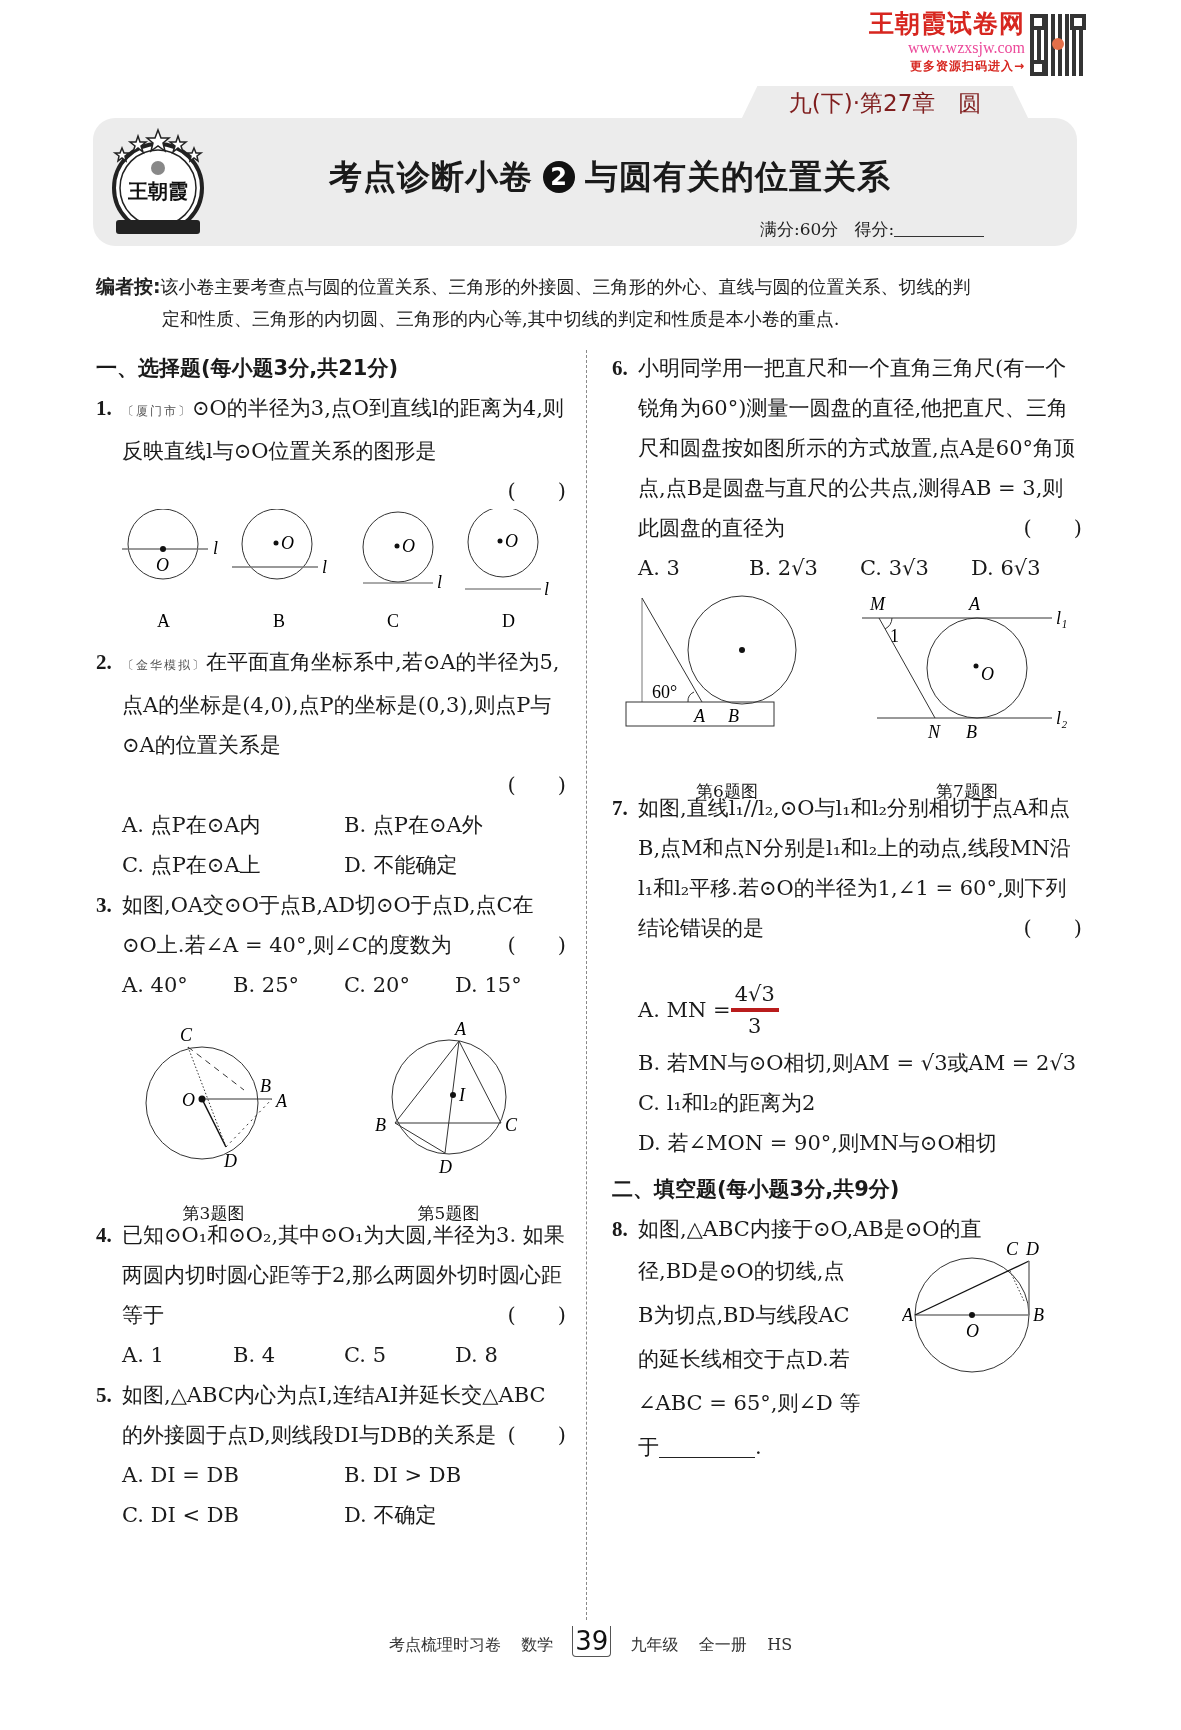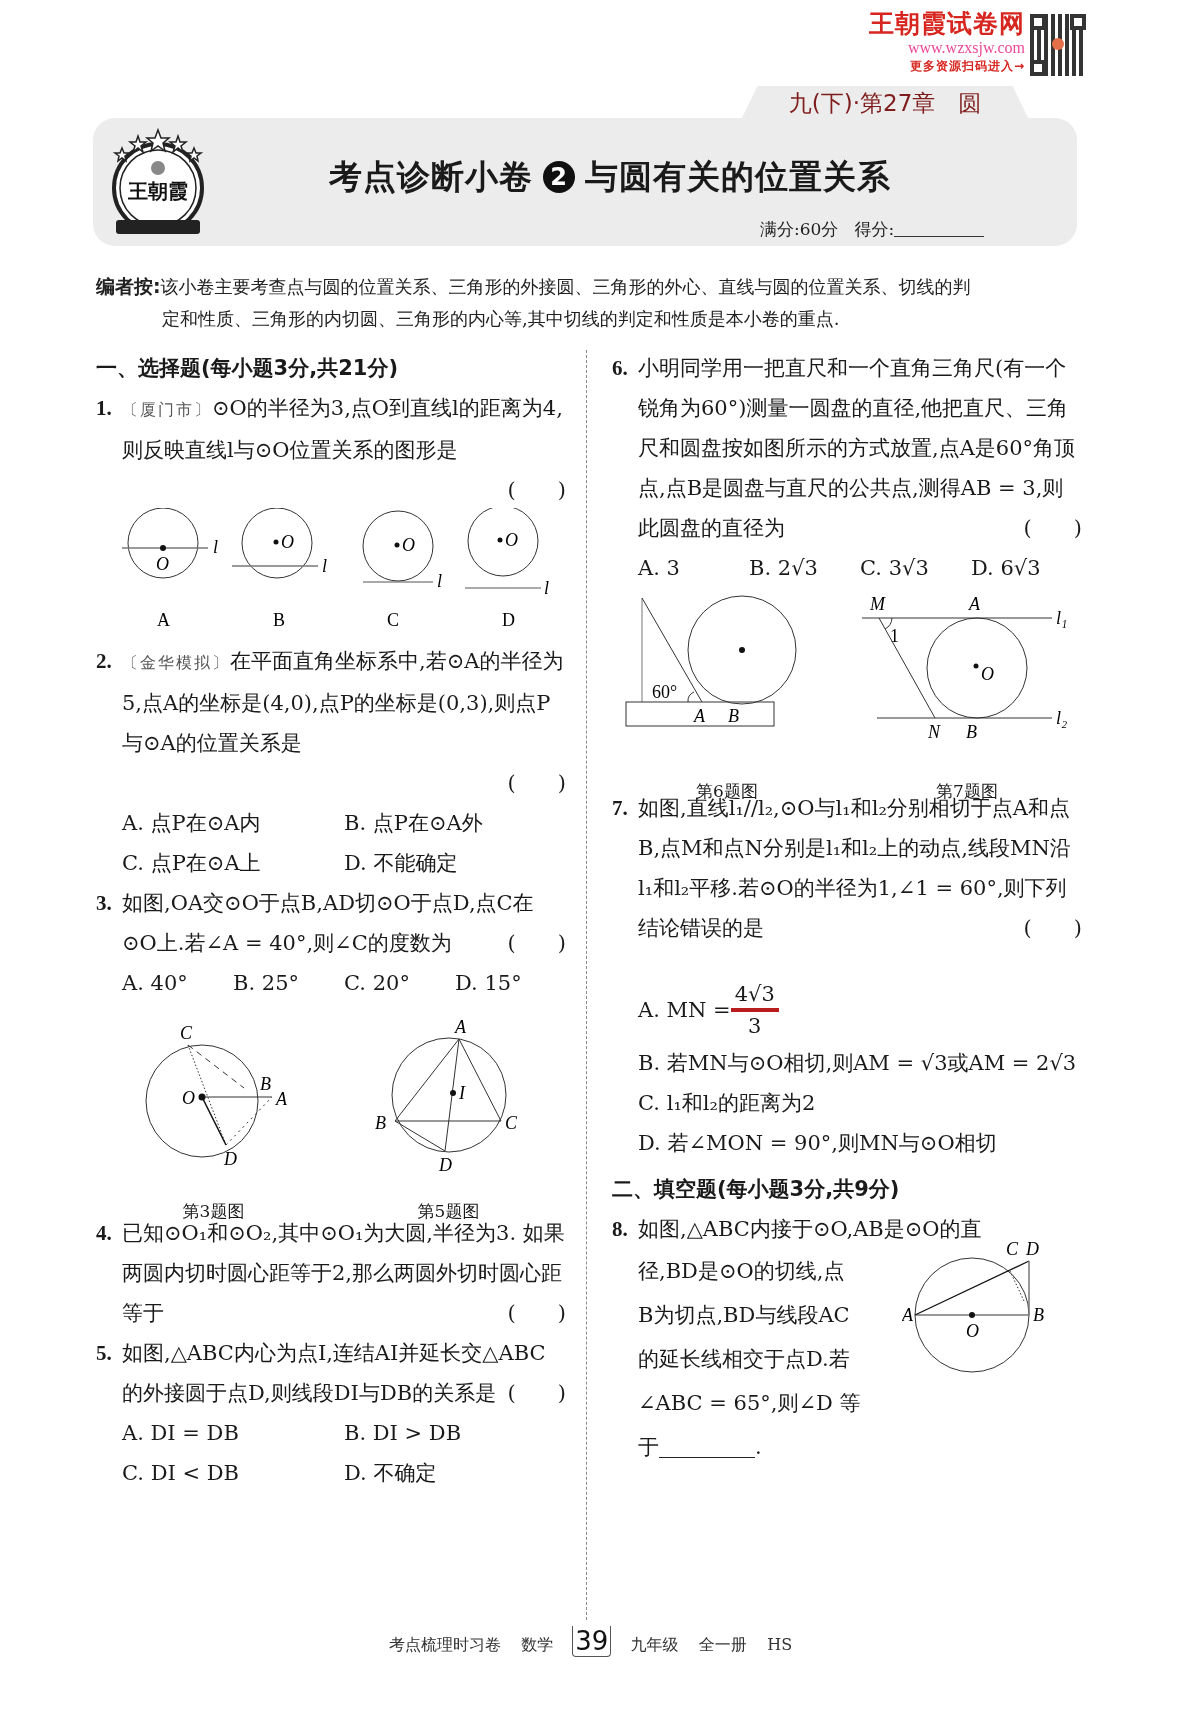--- a/index.html
+++ b/index.html
@@ -31,21 +31,21 @@
   .note b{font-family:"DejaVu Sans",sans-serif;font-weight:bold;font-size:19px;}
   .note .l2{padding-left:66px;}
   
   .col{font-size:21px;line-height:40px;}
   .lcol{left:96px;top:348px;width:470px;}
   .rcol{left:612px;top:348px;width:470px;}
   .divider{left:586px;top:350px;width:0;height:1270px;border-left:1px dashed #888;}
   .sec{font-family:"DejaVu Sans",sans-serif;font-weight:bold;font-size:21px;}
   .q{position:relative;padding-left:26px;}
   .q .qn{position:absolute;left:0;top:0;font-weight:bold;font-family:"Liberation Serif",serif;}
-  .src{font-size:16px;color:#555;letter-spacing:2px;}
+  .src{font-size:12px;color:#555;letter-spacing:2px;}
   .paren{position:absolute;right:0;}
   .opts{display:flex;flex-wrap:wrap;padding-left:26px;}
   .opts span{display:inline-block;}
   .o4 span{width:25%;}
   .o2 span{width:50%;}
   .figcap{font-size:17px;text-align:center;}
   svg text{font-family:"Liberation Serif",serif;font-style:italic;font-size:18px;}
   svg .up{font-style:normal;}
   .footer{left:0;top:1626px;width:1181px;text-align:center;font-size:16px;color:#333;}
   .footer .pg{display:inline-block;font-family:"DejaVu Sans",sans-serif;font-size:26px;padding:0 2px;border-left:1px solid #555;border-right:1px solid #555;border-bottom:1px solid #555;border-bottom-left-radius:4px;border-bottom-right-radius:4px;margin:0 14px;color:#111;}
@@ -203,20 +203,26 @@
       </svg>
       <div class="figcap">第5题图</div>
     </div>
   </div>
 
   <div class="q">
     <span class="qn">4.</span>
     <span>已知⊙O₁和⊙O₂,其中⊙O₁为大圆,半径为3. 如果两圆内切时圆心距等于2,那么两圆外切时圆心距等于</span>
     <span class="paren" style="bottom:0">(　　)</span>
   </div>
+  <div class="opts o4">
+    <span>A. 1</span>
+    <span>B. 4</span>
+    <span>C. 5</span>
+    <span>D. 8</span>
+  </div>
 
   <div class="q">
     <span class="qn">5.</span>
     <span>如图,△ABC内心为点I,连结AI并延长交△ABC的外接圆于点D,则线段DI与DB的关系是</span>
     <span class="paren" style="bottom:0">(　　)</span>
   </div>
   <div class="opts o2">
     <span>A. DI = DB</span>
     <span>B. DI &gt; DB</span>
     <span>C. DI &lt; DB</span>

